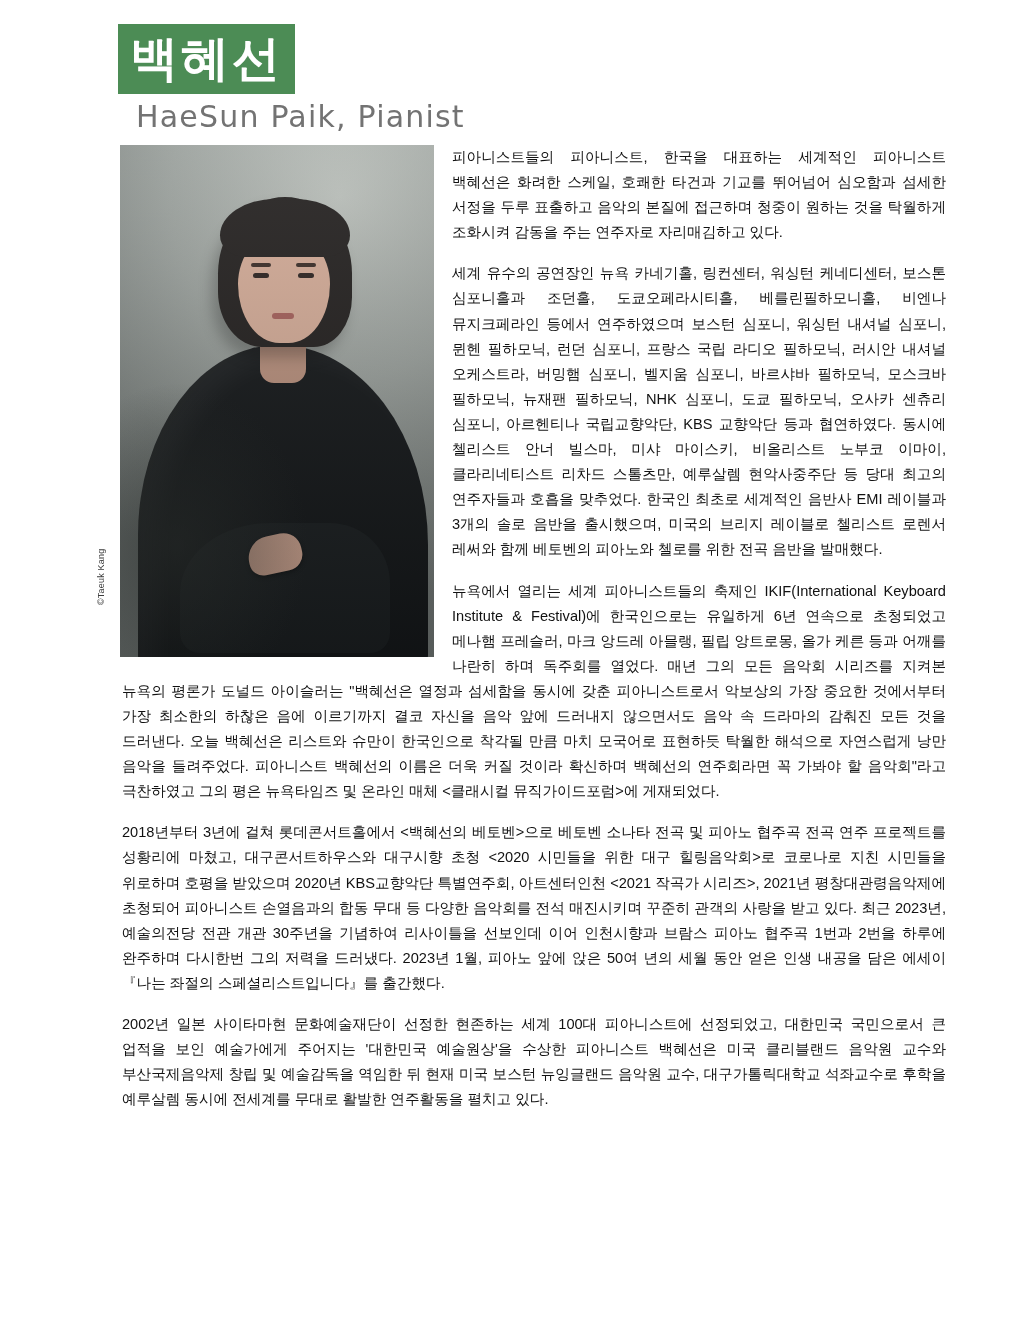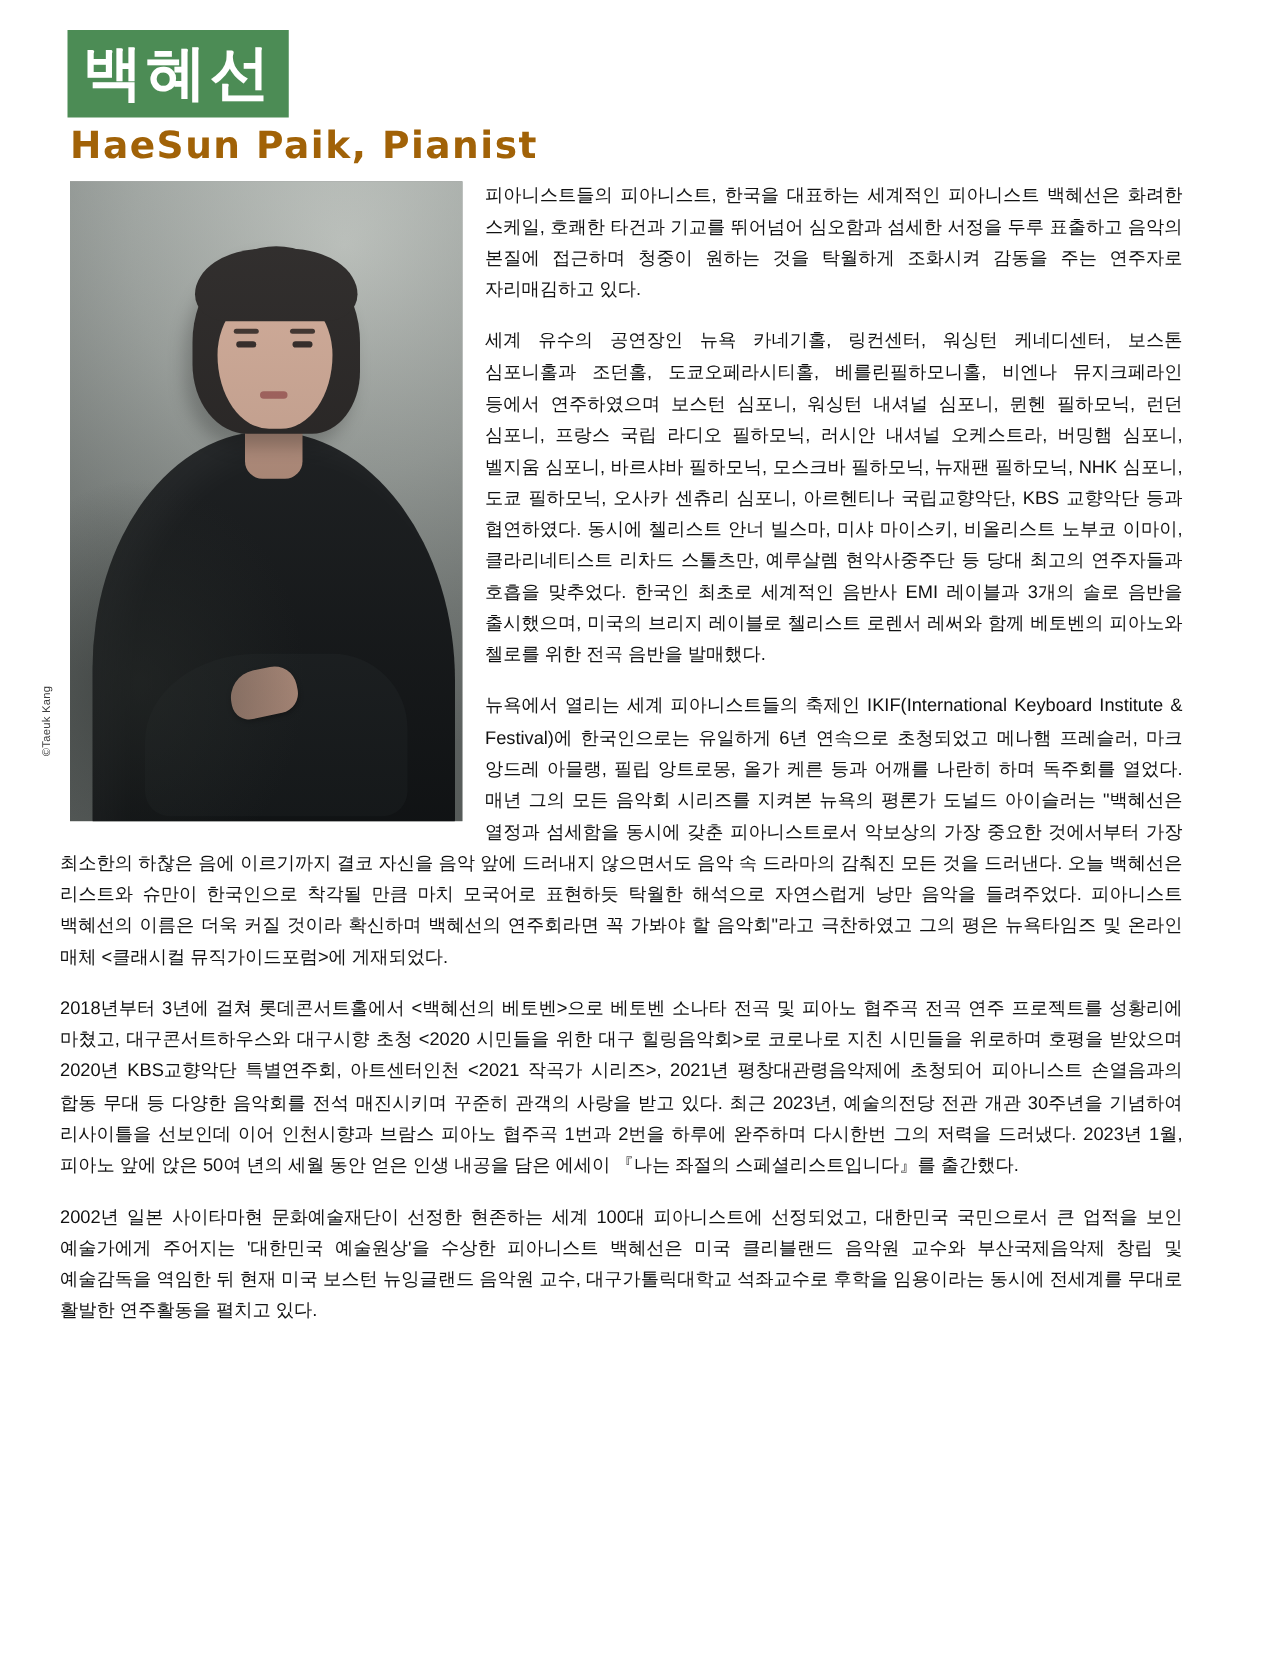--- a/index.html
+++ b/index.html
@@ -13,47 +13,47 @@
     position: relative;
     font-family: "Liberation Sans", "DejaVu Sans", sans-serif;
     color: #1a1a1a;
     overflow: hidden;
   }
   .page {
     position: relative;
     width: 1024px;
     height: 1328px;
     box-sizing: border-box;
-    padding: 24px 78px 0 48px;
+    padding: 24px 78px 0 112px;
   }
 
   
   .logo-block {
     position: relative;
     margin-left: 6px;
   }
   .logo-name {
     display: inline-block;
     background: #4c8c55;
     color: #ffffff;
     font-family: "DejaVu Sans", "Liberation Sans", sans-serif;
     font-size: 48px;
     font-weight: 700;
     letter-spacing: 3px;
     line-height: 1;
     padding: 10px 12px 12px 12px;
   }
   .logo-sub {
-    color: #a16207;
+    color: #737373;
     font-family: "DejaVu Sans", "Liberation Sans", sans-serif;
     font-size: 30px;
-    font-weight: 700;
+    font-weight: 400;
     letter-spacing: 1.2px;
     margin-top: 6px;
-    margin-left: 2px;
+    margin-left: 18px;
     line-height: 1.1;
   }
 
   
   .columns {
     position: relative;
     margin-top: 12px;
   }
   .portrait-wrap {
     float: left;
@@ -189,21 +189,21 @@
     transform: rotate(-90deg);
     transform-origin: left bottom;
     font-size: 9px;
     color: #3b3b3b;
     white-space: nowrap;
     letter-spacing: 0.2px;
   }
 
   
   .body-text p {
-    margin: 0 0 16px 0;
+    margin: 0 0 16px 10px;
     font-size: 14.6px;
     line-height: 1.72;
     text-align: justify;
     text-justify: inter-character;
     word-break: keep-all;
     color: #111111;
   }
   .body-text p:last-child { margin-bottom: 0; }
   .clearfix::after { content: ""; display: block; clear: both; }
 </style>
@@ -237,17 +237,17 @@
         <div class="bg-shadow"></div>
       </div>
       <div class="credit">©Taeuk Kang</div>
     </div>
 
     <div class="body-text">
       <p>피아니스트들의 피아니스트, 한국을 대표하는 세계적인 피아니스트 백혜선은 화려한 스케일, 호쾌한 타건과 기교를 뛰어넘어 심오함과 섬세한 서정을 두루 표출하고 음악의 본질에 접근하며 청중이 원하는 것을 탁월하게 조화시켜 감동을 주는 연주자로 자리매김하고 있다.</p>
       <p>세계 유수의 공연장인 뉴욕 카네기홀, 링컨센터, 워싱턴 케네디센터, 보스톤 심포니홀과 조던홀, 도쿄오페라시티홀, 베를린필하모니홀, 비엔나 뮤지크페라인 등에서 연주하였으며 보스턴 심포니, 워싱턴 내셔널 심포니, 뮌헨 필하모닉, 런던 심포니, 프랑스 국립 라디오 필하모닉, 러시안 내셔널 오케스트라, 버밍햄 심포니, 벨지움 심포니, 바르샤바 필하모닉, 모스크바 필하모닉, 뉴재팬 필하모닉, NHK 심포니, 도쿄 필하모닉, 오사카 센츄리 심포니, 아르헨티나 국립교향악단, KBS 교향악단 등과 협연하였다. 동시에 첼리스트 안너 빌스마, 미샤 마이스키, 비올리스트 노부코 이마이, 클라리네티스트 리차드 스톨츠만, 예루살렘 현악사중주단 등 당대 최고의 연주자들과 호흡을 맞추었다. 한국인 최초로 세계적인 음반사 EMI 레이블과 3개의 솔로 음반을 출시했으며, 미국의 브리지 레이블로 첼리스트 로렌서 레써와 함께 베토벤의 피아노와 첼로를 위한 전곡 음반을 발매했다.</p>
       <p>뉴욕에서 열리는 세계 피아니스트들의 축제인 IKIF(International Keyboard Institute &amp; Festival)에 한국인으로는 유일하게 6년 연속으로 초청되었고 메나햄 프레슬러, 마크 앙드레 아믈랭, 필립 앙트로몽, 올가 케른 등과 어깨를 나란히 하며 독주회를 열었다. 매년 그의 모든 음악회 시리즈를 지켜본 뉴욕의 평론가 도널드 아이슬러는 "백혜선은 열정과 섬세함을 동시에 갖춘 피아니스트로서 악보상의 가장 중요한 것에서부터 가장 최소한의 하찮은 음에 이르기까지 결코 자신을 음악 앞에 드러내지 않으면서도 음악 속 드라마의 감춰진 모든 것을 드러낸다. 오늘 백혜선은 리스트와 슈만이 한국인으로 착각될 만큼 마치 모국어로 표현하듯 탁월한 해석으로 자연스럽게 낭만 음악을 들려주었다. 피아니스트 백혜선의 이름은 더욱 커질 것이라 확신하며 백혜선의 연주회라면 꼭 가봐야 할 음악회"라고 극찬하였고 그의 평은 뉴욕타임즈 및 온라인 매체 &lt;클래시컬 뮤직가이드포럼&gt;에 게재되었다.</p>
       <p>2018년부터 3년에 걸쳐 롯데콘서트홀에서 &lt;백혜선의 베토벤&gt;으로 베토벤 소나타 전곡 및 피아노 협주곡 전곡 연주 프로젝트를 성황리에 마쳤고, 대구콘서트하우스와 대구시향 초청 &lt;2020 시민들을 위한 대구 힐링음악회&gt;로 코로나로 지친 시민들을 위로하며 호평을 받았으며 2020년 KBS교향악단 특별연주회, 아트센터인천 &lt;2021 작곡가 시리즈&gt;, 2021년 평창대관령음악제에 초청되어 피아니스트 손열음과의 합동 무대 등 다양한 음악회를 전석 매진시키며 꾸준히 관객의 사랑을 받고 있다. 최근 2023년, 예술의전당 전관 개관 30주년을 기념하여 리사이틀을 선보인데 이어 인천시향과 브람스 피아노 협주곡 1번과 2번을 하루에 완주하며 다시한번 그의 저력을 드러냈다. 2023년 1월, 피아노 앞에 앉은 50여 년의 세월 동안 얻은 인생 내공을 담은 에세이 『나는 좌절의 스페셜리스트입니다』를 출간했다.</p>
-      <p>2002년 일본 사이타마현 문화예술재단이 선정한 현존하는 세계 100대 피아니스트에 선정되었고, 대한민국 국민으로서 큰 업적을 보인 예술가에게 주어지는 '대한민국 예술원상'을 수상한 피아니스트 백혜선은 미국 클리블랜드 음악원 교수와 부산국제음악제 창립 및 예술감독을 역임한 뒤 현재 미국 보스턴 뉴잉글랜드 음악원 교수, 대구가톨릭대학교 석좌교수로 후학을 임용이라는 동시에 전세계를 무대로 활발한 연주활동을 펼치고 있다.</p>
+      <p>2002년 일본 사이타마현 문화예술재단이 선정한 현존하는 세계 100대 피아니스트에 선정되었고, 대한민국 국민으로서 큰 업적을 보인 예술가에게 주어지는 '대한민국 예술원상'을 수상한 피아니스트 백혜선은 미국 클리블랜드 음악원 교수와 부산국제음악제 창립 및 예술감독을 역임한 뒤 현재 미국 보스턴 뉴잉글랜드 음악원 교수, 대구가톨릭대학교 석좌교수로 후학을 예루살렘 동시에 전세계를 무대로 활발한 연주활동을 펼치고 있다.</p>
     </div>
 
   </div>
 </div>
 
 </body></html>

